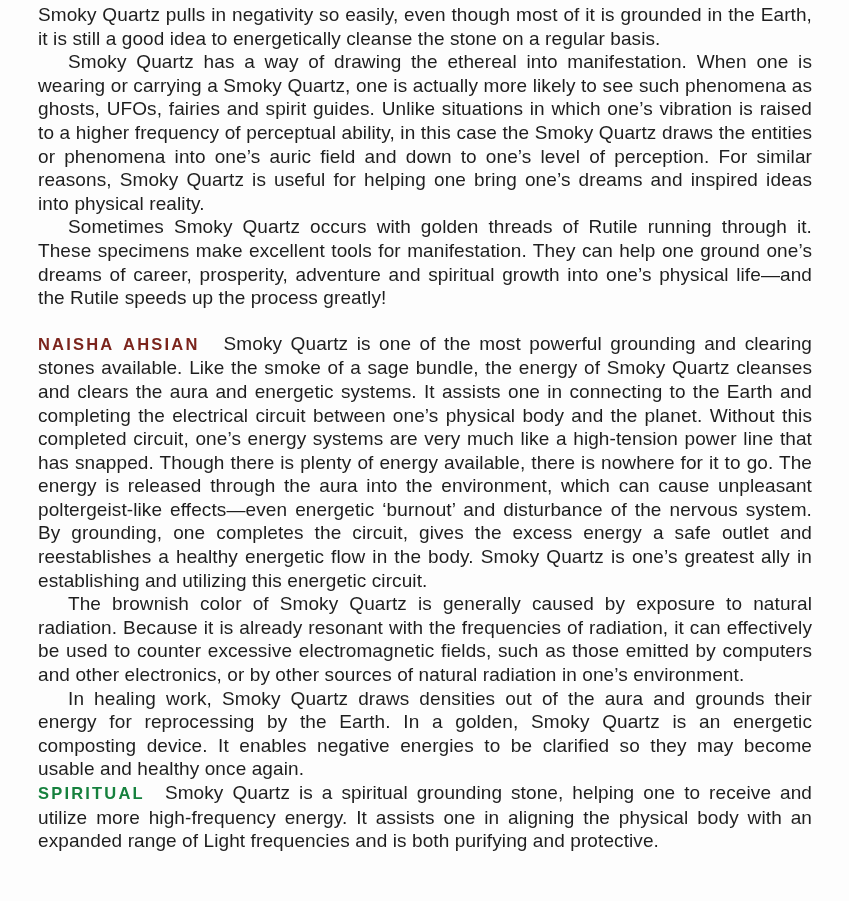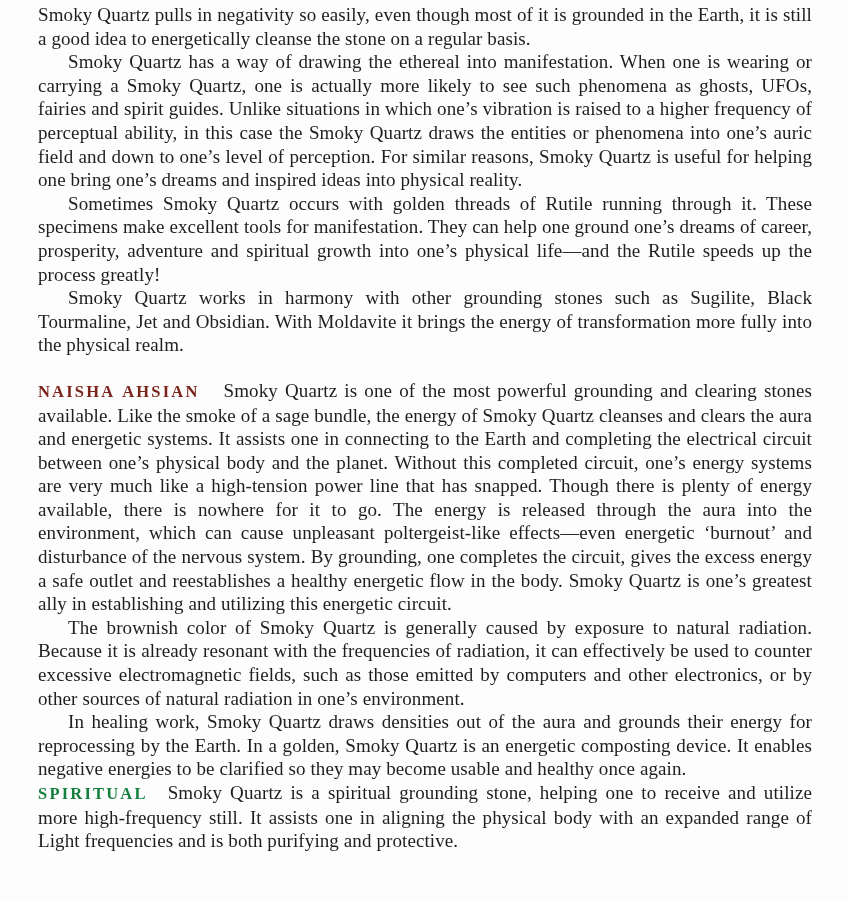--- a/index.html
+++ b/index.html
@@ -8,21 +8,21 @@
     background: #ffffff;
   }
   .page {
     position: relative;
     width: 849px;
     height: 901px;
     background: #fdfdfd;
     box-sizing: border-box;
     padding: 3px 37px 0 38px;
     overflow: hidden;
-    font-family: Liberation Serif, serif;
+    font-family: Liberation Sans, sans-serif;
   }
   p.body {
     margin: 0;
     text-align: justify;
     font-size: 19px;
     line-height: 23.6px;
     color: #1e1e1e;
     letter-spacing: 0.1px;
   }
   p.indent {
@@ -45,27 +45,26 @@
 <body>
 
 <div class="page">
 
   <p class="body">Smoky Quartz pulls in negativity so easily, even though most of it is grounded in the Earth, it is still a good idea to energetically cleanse the stone on a regular basis.</p>
 
   <p class="body indent">Smoky Quartz has a way of drawing the ethereal into manifestation. When one is wearing or carrying a Smoky Quartz, one is actually more likely to see such phenomena as ghosts, UFOs, fairies and spirit guides. Unlike situations in which one’s vibration is raised to a higher frequency of perceptual ability, in this case the Smoky Quartz draws the entities or phenomena into one’s auric field and down to one’s level of perception. For similar reasons, Smoky Quartz is useful for helping one bring one’s dreams and inspired ideas into physical reality.</p>
 
   <p class="body indent">Sometimes Smoky Quartz occurs with golden threads of Rutile running through it. These specimens make excellent tools for manifestation. They can help one ground one’s dreams of career, prosperity, adventure and spiritual growth into one’s physical life—and the Rutile speeds up the process greatly!</p>
 
-  <p class="body indent">Smoky Quartz works in harmony with other grounding stones such as Sugilite, Black Tourmaline, Jet and Obsidian. With Moldavite it brings the energy of transformation more fully into the physical realm.</p>
 
   <p class="body section-start">
     <span class="runin naisha">NAISHA AHSIAN</span><span>Smoky Quartz is one of the most powerful grounding and clearing stones available. Like the smoke of a sage bundle, the energy of Smoky Quartz cleanses and clears the aura and energetic systems. It assists one in connecting to the Earth and completing the electrical circuit between one’s physical body and the planet. Without this completed circuit, one’s energy systems are very much like a high-tension power line that has snapped. Though there is plenty of energy available, there is nowhere for it to go. The energy is released through the aura into the environment, which can cause unpleasant poltergeist-like effects—even energetic ‘burnout’ and disturbance of the nervous system. By grounding, one completes the circuit, gives the excess energy a safe outlet and reestablishes a healthy energetic flow in the body. Smoky Quartz is one’s greatest ally in establishing and utilizing this energetic circuit.</span>
   </p>
 
   <p class="body indent">The brownish color of Smoky Quartz is generally caused by exposure to natural radiation. Because it is already resonant with the frequencies of radiation, it can effectively be used to counter excessive electromagnetic fields, such as those emitted by computers and other electronics, or by other sources of natural radiation in one’s environment.</p>
 
   <p class="body indent">In healing work, Smoky Quartz draws densities out of the aura and grounds their energy for reprocessing by the Earth. In a golden, Smoky Quartz is an energetic composting device. It enables negative energies to be clarified so they may become usable and healthy once again.</p>
 
   <p class="body">
-    <span class="runin spiritual">SPIRITUAL</span><span>Smoky Quartz is a spiritual grounding stone, helping one to receive and utilize more high-frequency still. It assists one in aligning the physical body with an expanded range of Light frequencies and is both purifying and protective.</span>
+    <span class="runin spiritual">SPIRITUAL</span><span>Smoky Quartz is a spiritual grounding stone, helping one to receive and utilize more high-frequency energy. It assists one in aligning the physical body with an expanded range of Light frequencies and is both purifying and protective.</span>
   </p>
 
 </div>
 
 </body></html>

